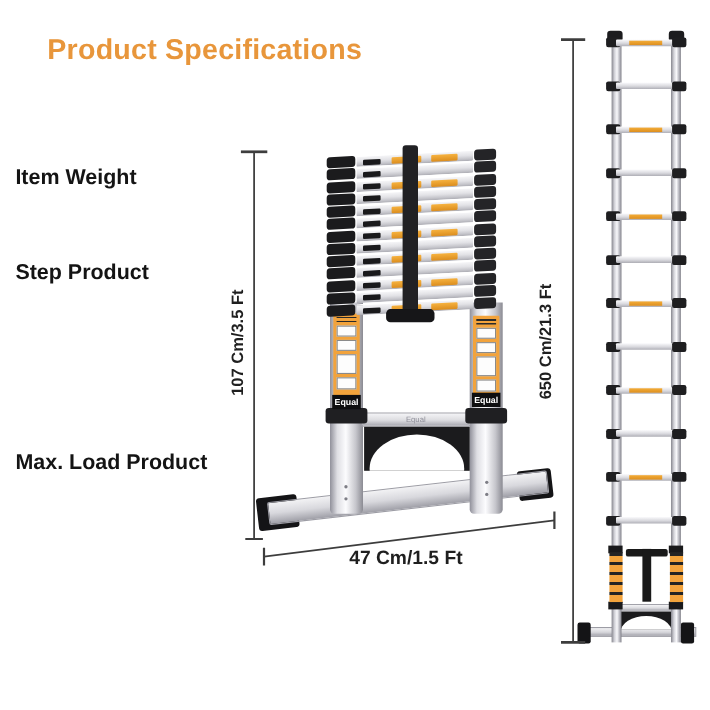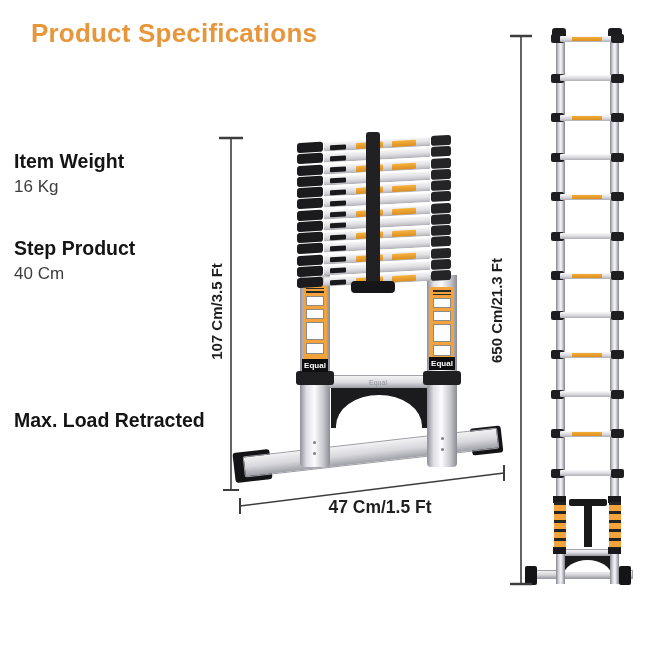--- a/index.html
+++ b/index.html
@@ -2,21 +2,21 @@
 <html style="--orange: #E8963B; --sticker: #F2A33C;"><head>
 <meta charset="utf-8">
 <style>
   html,body{margin:0;padding:0;background:#fff;}
   .canvas{
     position:relative;width:645px;height:645px;background:#fff;overflow:hidden;
     font-family:"Liberation Sans","DejaVu Sans",sans-serif;color:#1c1c1c;
   }
   
   .title{
-    position:absolute;left:28px;top:15px;margin:3px;
+    position:absolute;left:28px;top:15px;margin:15px;
     font-size:26px;font-weight:700;letter-spacing:.2px;
     color:var(--orange,#E8963B);
   }
   
   .spec{position:absolute;left:14px;width:215px;}
   .spec .lab{font-size:19.5px;font-weight:700;color:#141414;line-height:22px;}
   .spec .val{font-size:17px;color:#3d3d3d;line-height:21px;margin-top:4px;}
   .spec.s1{top:150px}.spec.s2{top:237px}.spec.s3{top:326px}.spec.s4{top:409px}
 
   
@@ -98,39 +98,37 @@
   .estab{position:absolute;left:527px;top:570px;width:106px;height:9px;z-index:1;
     background:linear-gradient(180deg,#f2f2f4,#d5d5da 55%,#a2a2aa);border:1px solid #9d9da5;box-sizing:border-box;}
   .efoot{position:absolute;top:566px;width:12px;height:19px;background:#141416;border-radius:2px;z-index:2;}
   .efoot.l{left:525px}.efoot.r{left:619px}
 
   
   .dims{position:absolute;left:0;top:0;z-index:6;pointer-events:none;}
   .dimlabel{position:absolute;font-weight:700;color:#1f1f1f;text-align:center;z-index:7;}
   .dimlabel.retracted-h{left:137px;top:302px;width:160px;height:19px;font-size:15px;transform:rotate(-90deg);}
   .dimlabel.extended-h{left:417px;top:301px;width:160px;height:19px;font-size:15px;transform:rotate(-90deg);}
-  .dimlabel.width{left:300px;top:497px;width:160px;font-size:17.5px;}
+  .dimlabel.width{left:289px;top:497px;width:160px;font-size:17.5px;}
 </style>
 </head>
 <body>
 
 <div class="canvas">
 
   <h1 class="title">Product Specifications</h1>
 
   <div class="spec s1">
     <div class="lab">Item Weight</div>
-    <div class="val">16 Kg</div>
   </div>
   <div class="spec s2">
     <div class="lab">Step Product</div>
-    <div class="val">40 Cm</div>
   </div>
   <div class="spec s4">
-    <div class="lab">Max. Load Retracted</div>
+    <div class="lab">Max. Load Product</div>
   </div>
 
   <div class="stabcap l"></div>
   <div class="stabcap r"></div>
   <div class="stab"></div>
 
   <div class="leg l metal-v"></div>
   <div class="leg r metal-v"></div>
   <div class="rivet" style="left:313px;top:441px"></div>
   <div class="rivet" style="left:313px;top:452px"></div>

